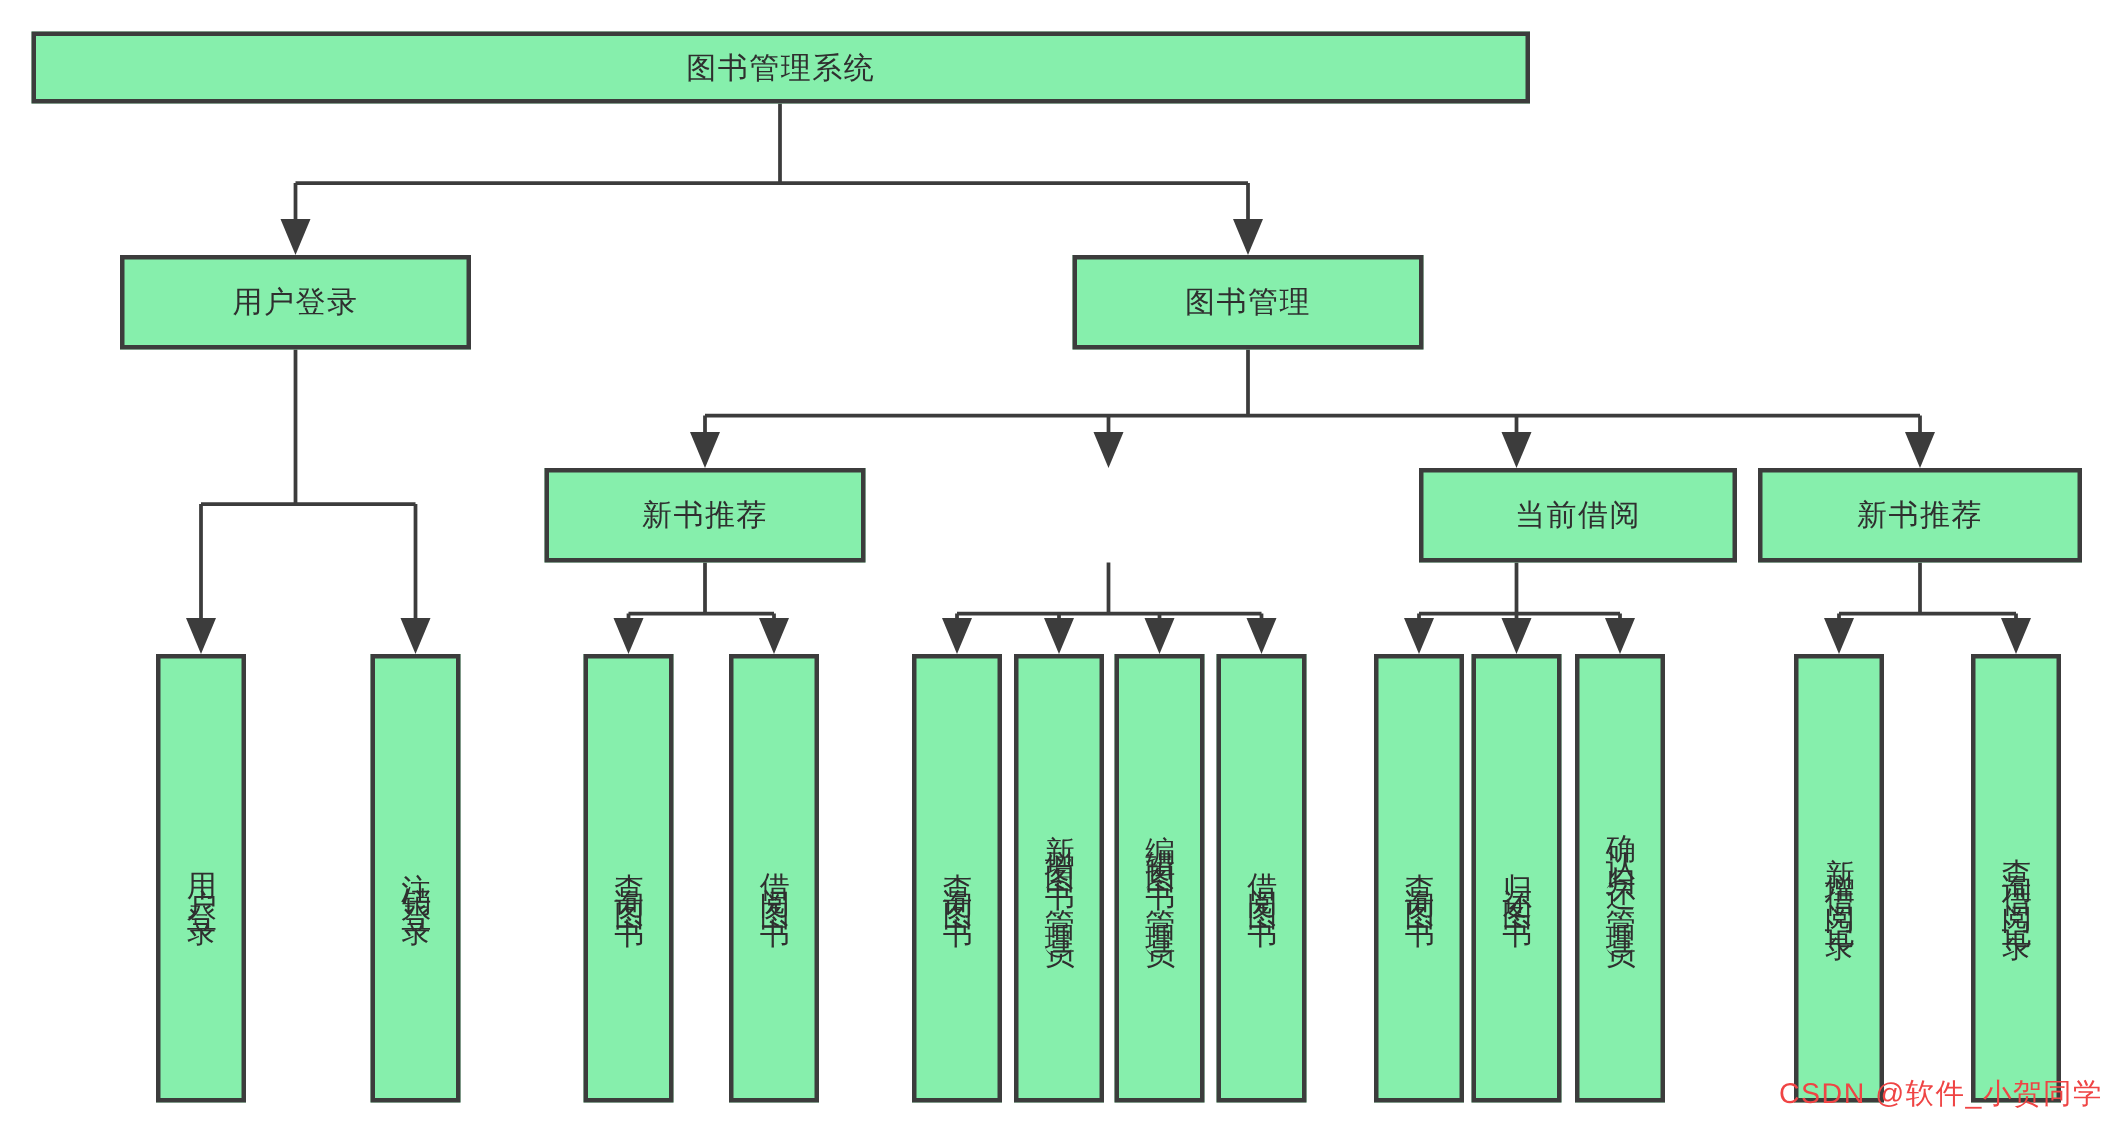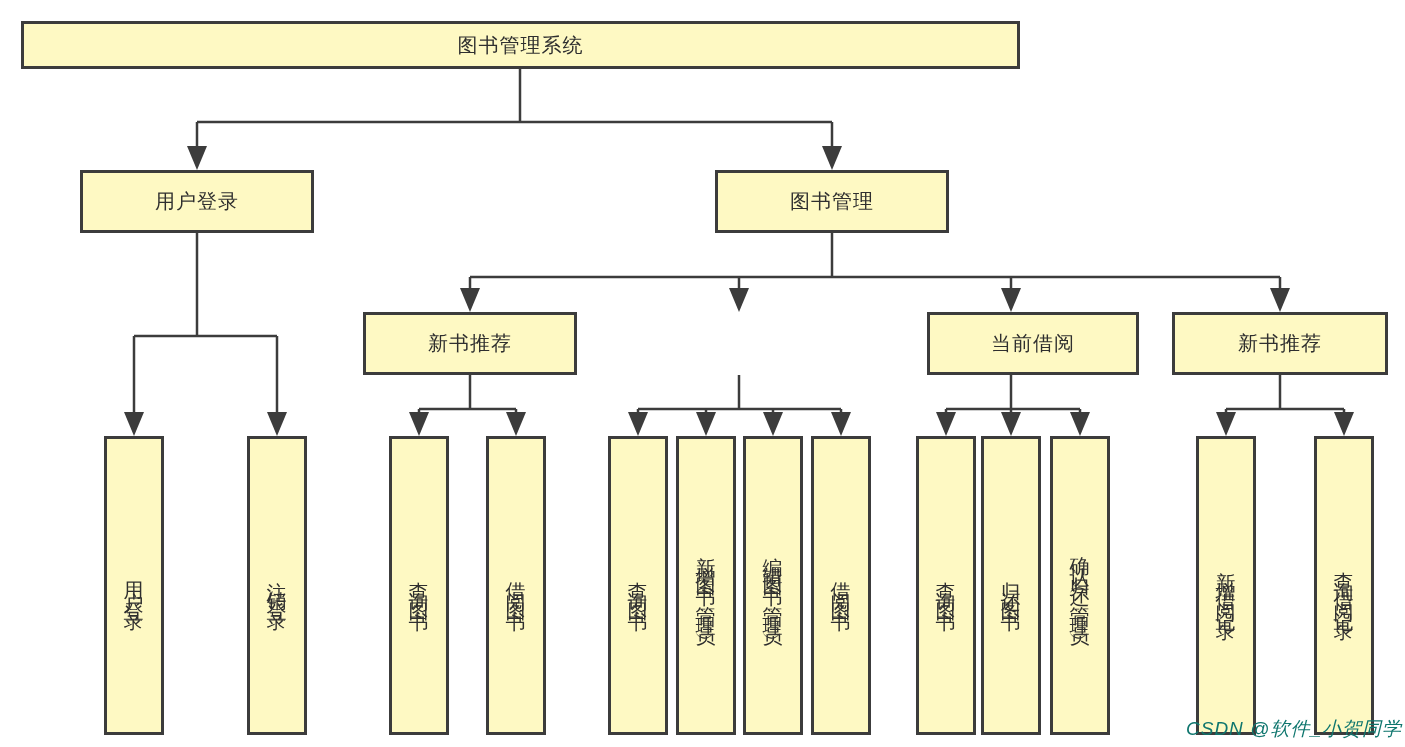--- a/index.html
+++ b/index.html
@@ -14,21 +14,21 @@
   .connectors {
     position: absolute;
     left: 0; top: 0;
     width: 1405px; height: 747px;
     z-index: 1;
   }
   .node {
     position: absolute;
     box-sizing: border-box;
     border: 3px solid #3c3c3c;
-    background: #fef9c3;
+    background: #86efac;
     color: #2f2f2f;
     display: flex;
     align-items: center;
     justify-content: center;
     z-index: 2;
   }
   .node.hlabel { font-size: 20px; letter-spacing: 1px; }
   .node.leaf .vtext {
     writing-mode: vertical-rl;
     text-orientation: mixed;
@@ -36,24 +36,23 @@
     letter-spacing: 10px;
     line-height: 1;
     color: #2f2f2f;
   }
   .watermark {
     position: absolute;
     left: 1186px;
     top: 716px;
     z-index: 5;
     font-size: 19px;
-    color: #0f766e;
+    color: #ef4444;
     white-space: nowrap;
     letter-spacing: 1px;
-    font-style: italic;
   }
 </style>
 </head>
 <body>
 
 <div class="canvas">
 
   <svg class="connectors" width="1405" height="747" viewBox="0 0 1405 747">
     <g stroke="#3c3c3c" stroke-width="2.5" fill="none">
 
@@ -130,21 +129,21 @@
   <div class="node hlabel" style="left:80px;top:170px;width:234px;height:63px">
     <span>用户登录</span>
   </div>
   <div class="node hlabel" style="left:363px;top:312px;width:214px;height:63px">
     <span>新书推荐</span>
   </div>
 
   <div class="node hlabel" style="left:715px;top:170px;width:234px;height:63px">
     <span>图书管理</span>
   </div>
-  <div class="node hlabel" style="left:927px;top:312px;width:212px;height:63px">
+  <div class="node hlabel" style="left:946px;top:312px;width:212px;height:63px">
     <span>当前借阅</span>
   </div>
   <div class="node hlabel" style="left:1172px;top:312px;width:216px;height:63px">
     <span>新书推荐</span>
   </div>
 
   <div class="node leaf" style="left:104px;top:436px;width:60px;height:299px">
     <span class="vtext">用户登录</span>
   </div>
   <div class="node leaf" style="left:247px;top:436px;width:60px;height:299px">

